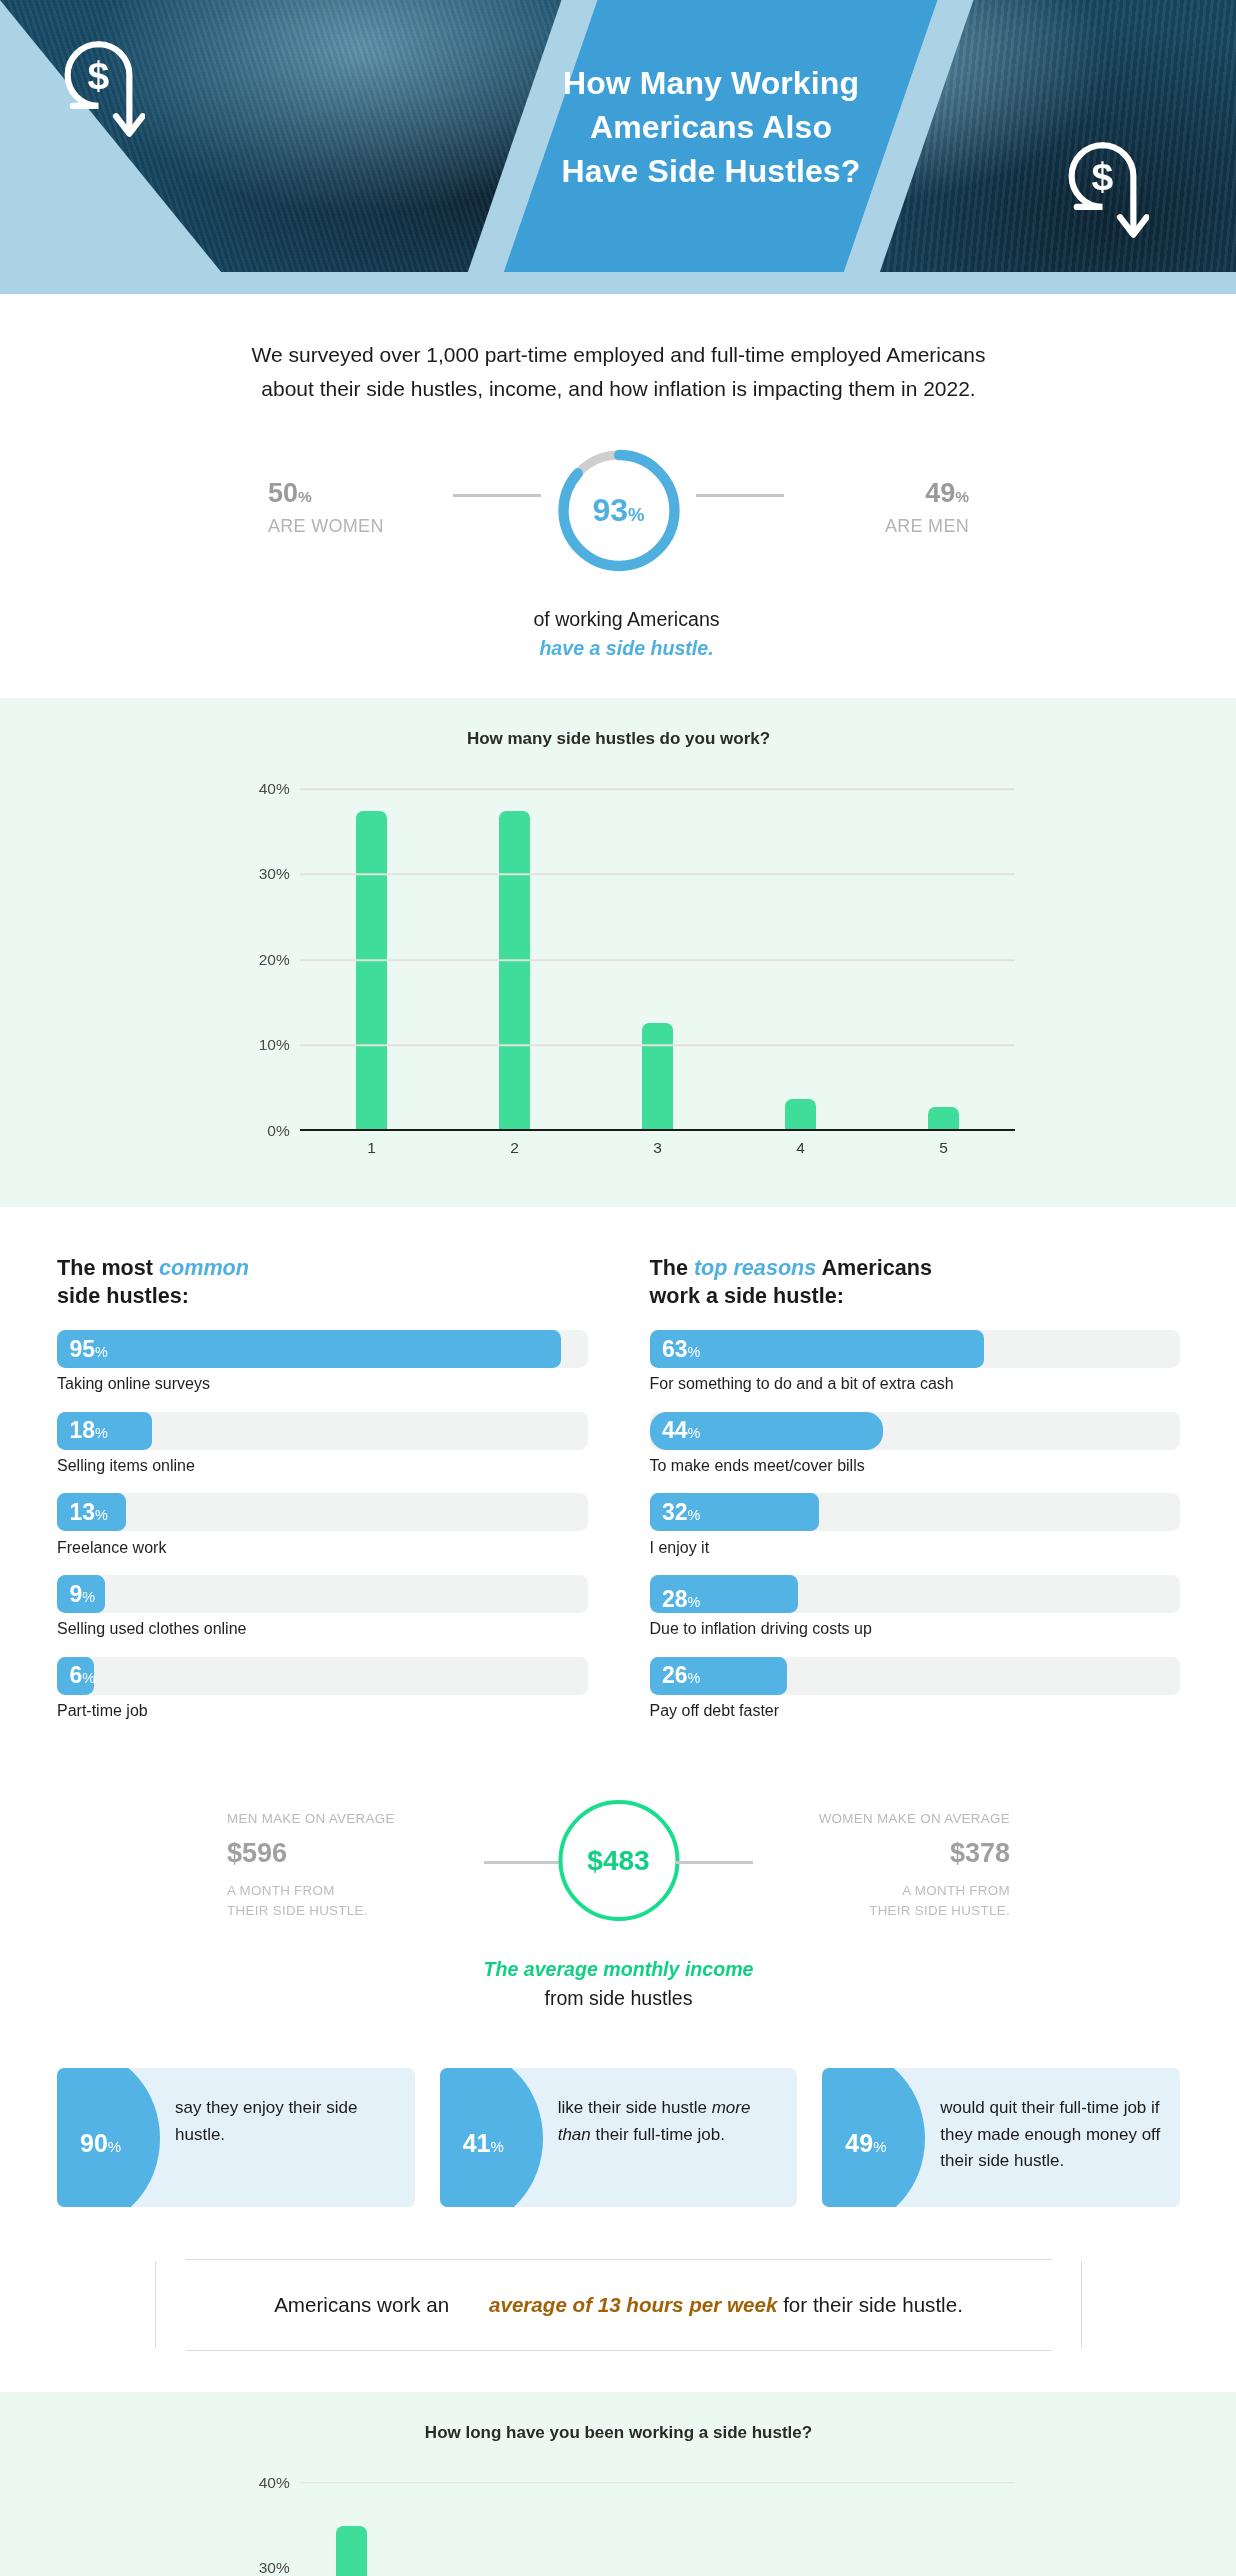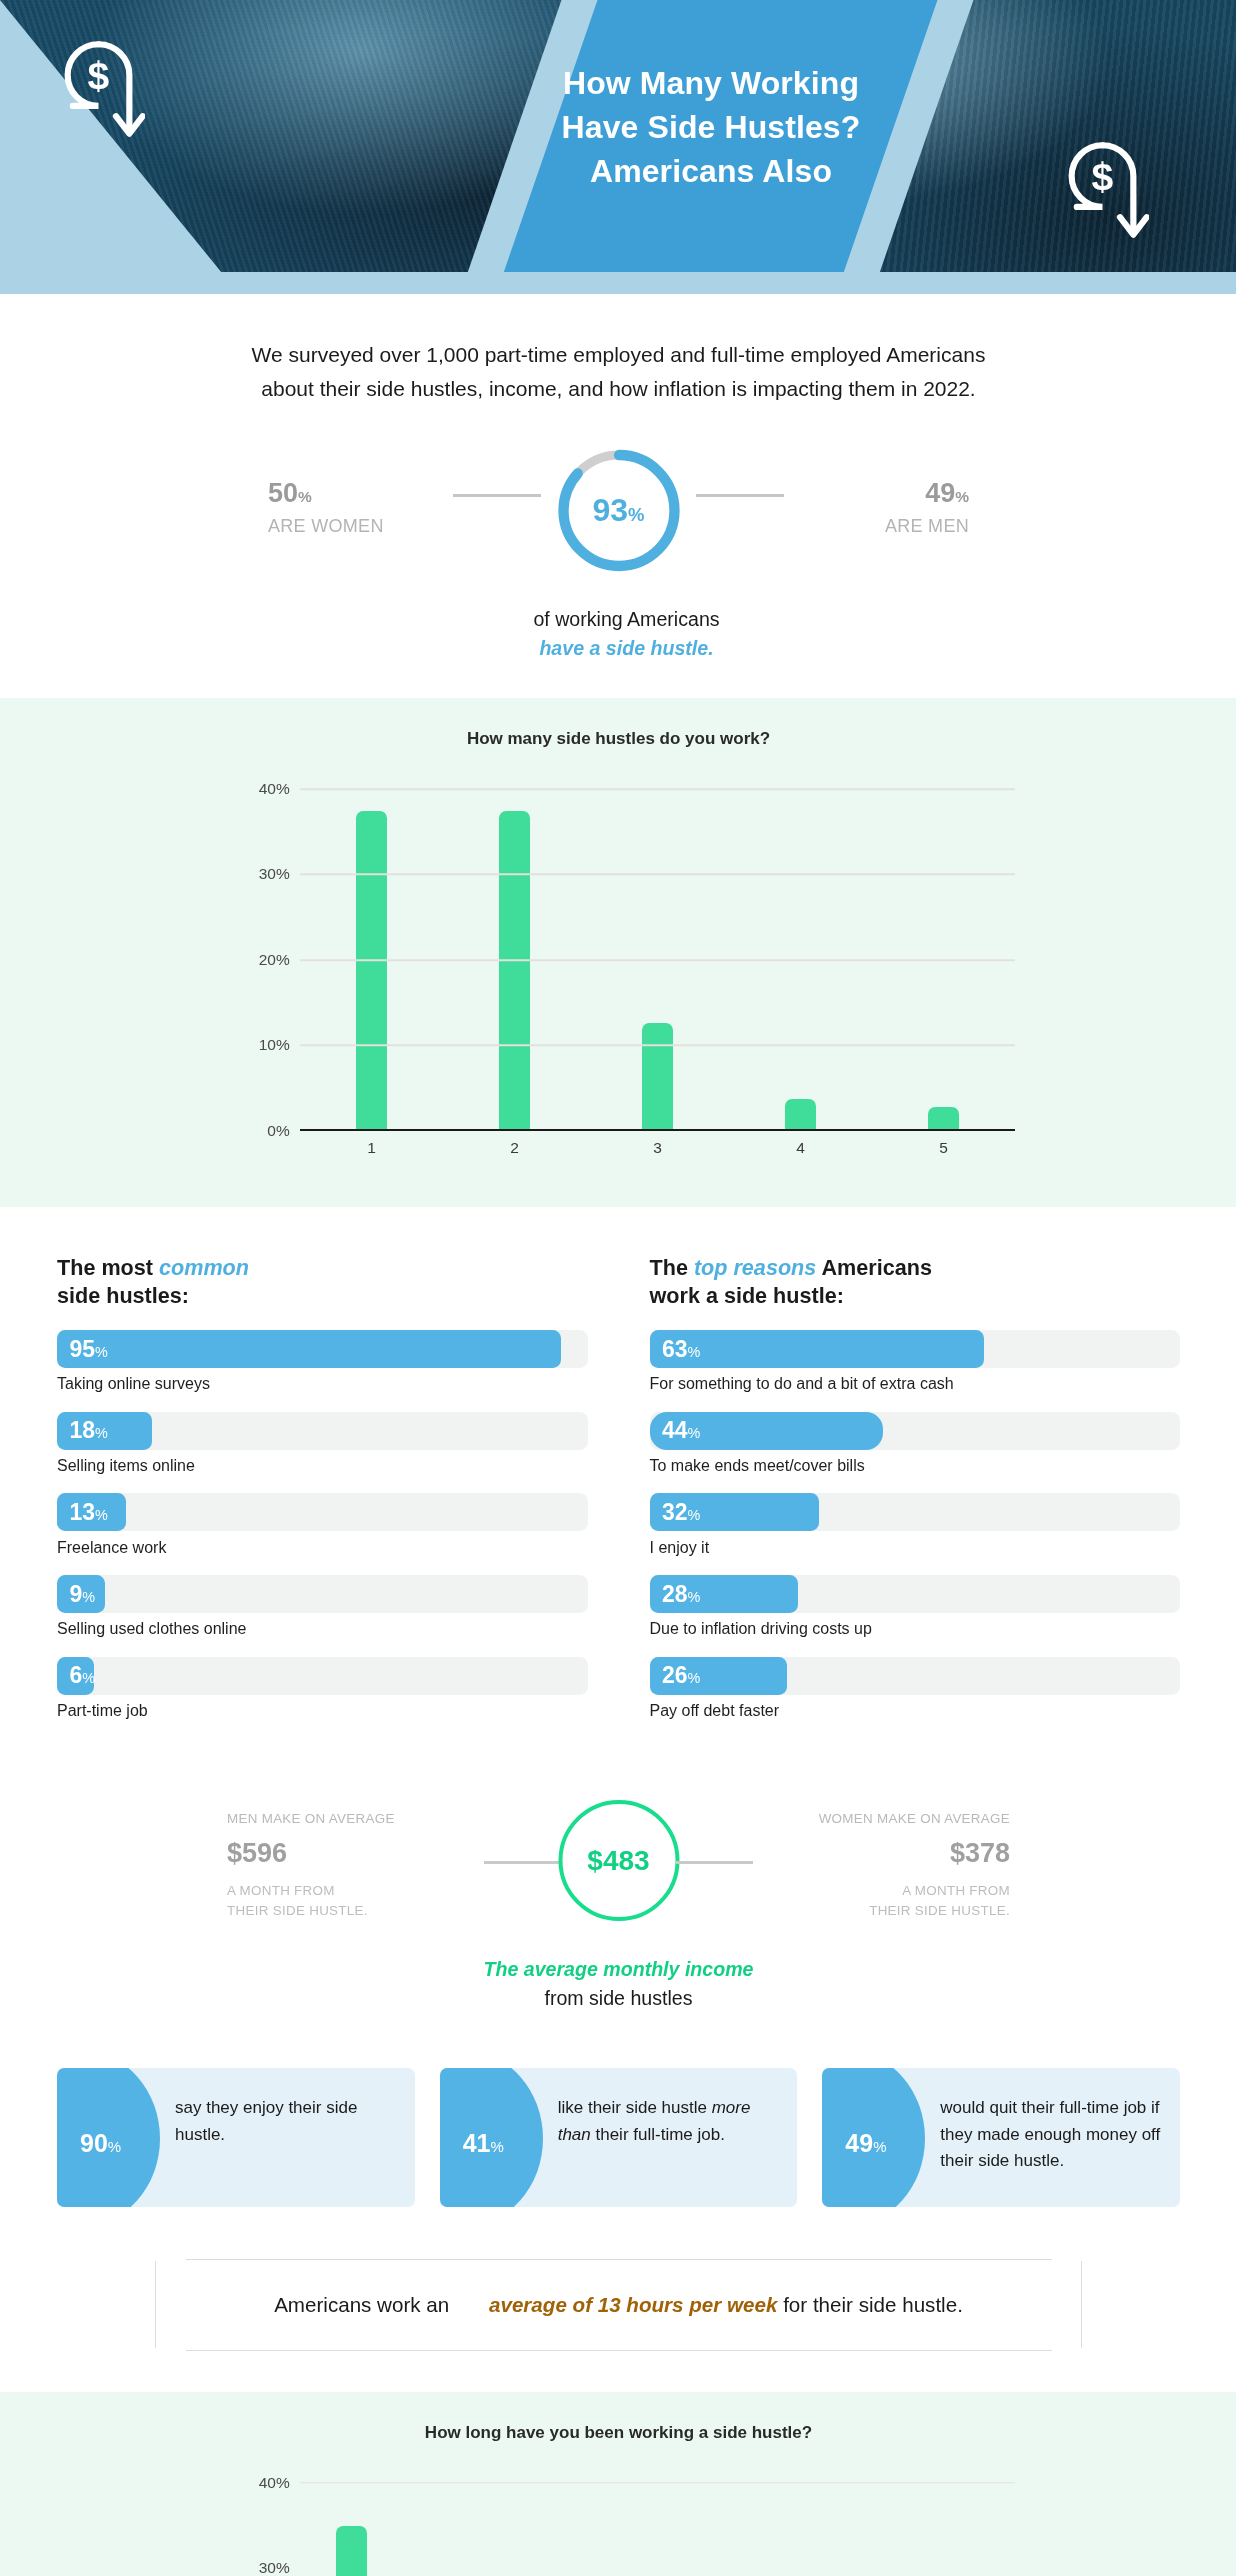--- a/index.html
+++ b/index.html
@@ -373,22 +373,22 @@
 
   <div class="banner">
     <div class="banner-photo left"></div>
     <div class="banner-photo right"></div>
     <div class="sash s1"></div>
     <div class="sash s2"></div>
     <div class="title-panel"></div>
 
     <div class="banner-title">
       <span>How Many Working</span>
+      <span>Americans Also</span>
       <span>Have Side Hustles?</span>
-      <span>Americans Also</span>
     </div>
 
     <div class="dollar-icon left-icon">
       <svg width="93" height="108" viewBox="0 0 90 105">
         <path d="M45 8 A30 30 0 1 0 45 68 L20 68" fill="none" stroke="#ffffff" stroke-width="6" stroke-linecap="round"></path>
         <path d="M45 8 A30 30 0 0 1 75 38 L75 92" fill="none" stroke="#ffffff" stroke-width="6" stroke-linecap="round"></path>
         <path d="M62 78 L75 95 L88 78" fill="none" stroke="#ffffff" stroke-width="6" stroke-linecap="round" stroke-linejoin="round"></path>
         <text x="45" y="52" font-family="Liberation Sans, sans-serif" font-size="38" font-weight="700" fill="#ffffff" text-anchor="middle">$</text>
       </svg>
     </div>
@@ -568,21 +568,21 @@
           <div class="list-row">
             <div class="track">
               <div class="fill" style="width: 32%;">
                 <div class="val"><span>32</span><small>%</small></div>
               </div>
             </div>
             <div class="row-label">I enjoy it</div>
           </div>
           <div class="list-row">
             <div class="track">
-              <div class="fill" style="width: 28%;">
+              <div class="fill" style="width: 28%; align-items: flex-end;">
                 <div class="val"><span>28</span><small>%</small></div>
               </div>
             </div>
             <div class="row-label">Due to inflation driving costs up</div>
           </div>
           <div class="list-row">
             <div class="track">
               <div class="fill" style="width: 26%;">
                 <div class="val"><span>26</span><small>%</small></div>
               </div>

